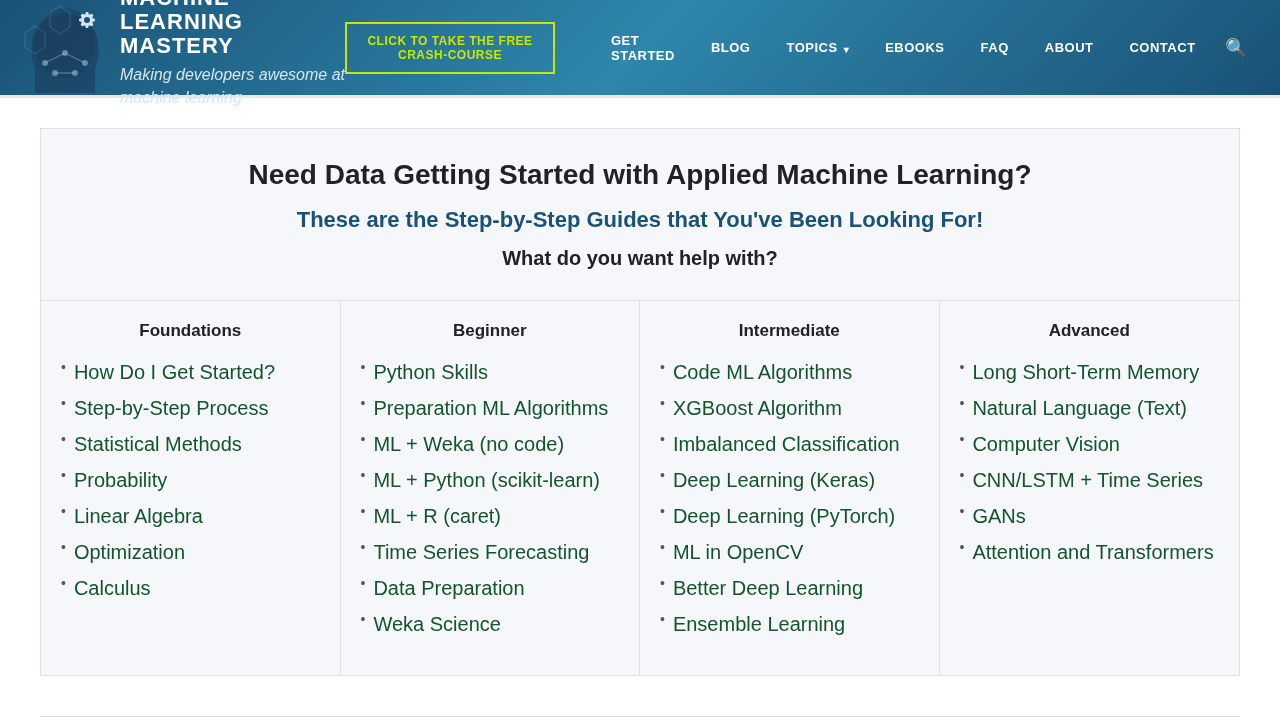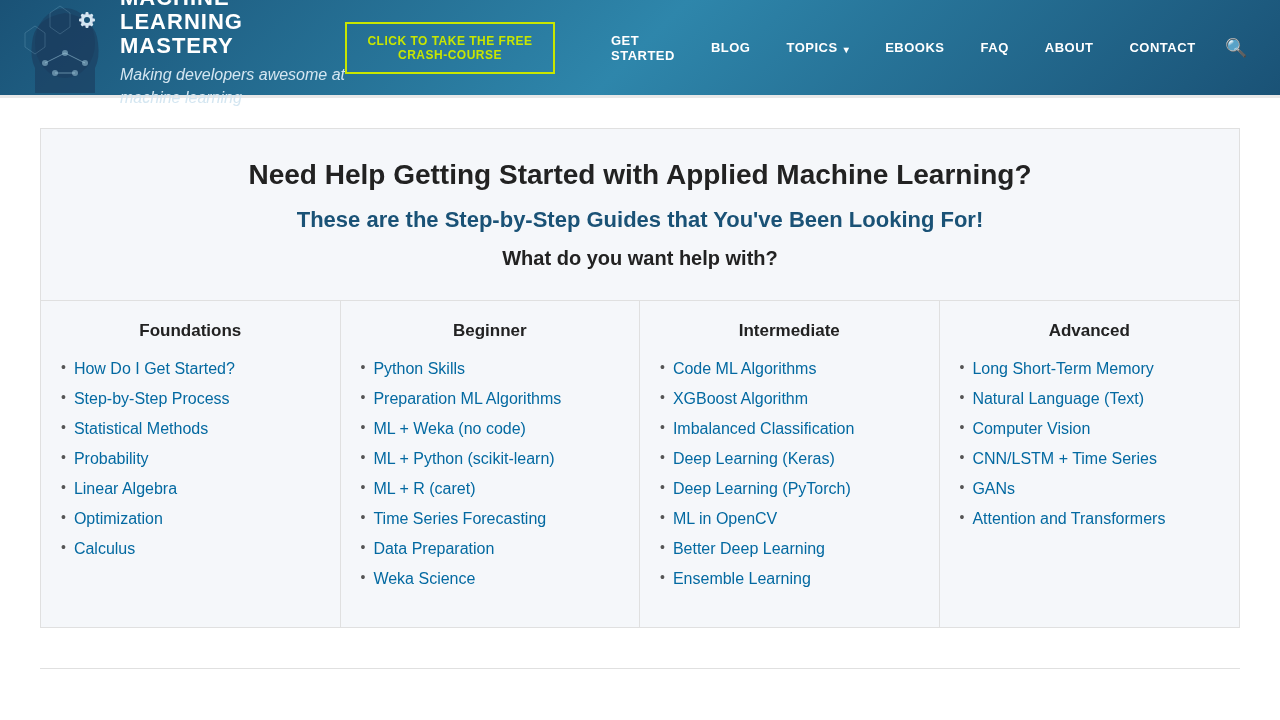--- a/index.html
+++ b/index.html
@@ -160,23 +160,23 @@
       font-size: 14px;
       line-height: 1.5;
     }
     .column ul li::before {
       content: '•';
       color: #555;
       margin-right: 8px;
       flex-shrink: 0;
     }
     .column ul li a {
-      color: #0369a1;
+      color: #14532d;
       text-decoration: none;
-      font-size: 16px;
+      font-size: 20px;
     }
 
     
     .bottom-divider {
       height: 1px;
       background: #e0e0e0;
       margin: 40px 0 20px 0;
     }
 
     
@@ -269,21 +269,21 @@
       <span class="search-icon-btn">🔍</span>
     </nav>
   </div>
 </header>
 
 <div class="header-divider"></div>
 
 <main class="main-content">
 
   <div class="hero-box">
-    <h1 class="hero-title">Need Help Getting Started with Applied Machine Learning?</h1>
+    <h1 class="hero-title">Need Data Getting Started with Applied Machine Learning?</h1>
     <h2 class="hero-subtitle">These are the Step-by-Step Guides that You've Been Looking For!</h2>
     <p class="hero-question">What do you want help with?</p>
   </div>
 
   <div class="columns-section">
 
     <div class="column">
       <div class="column-header">Foundations</div>
       <ul>
         <li>

